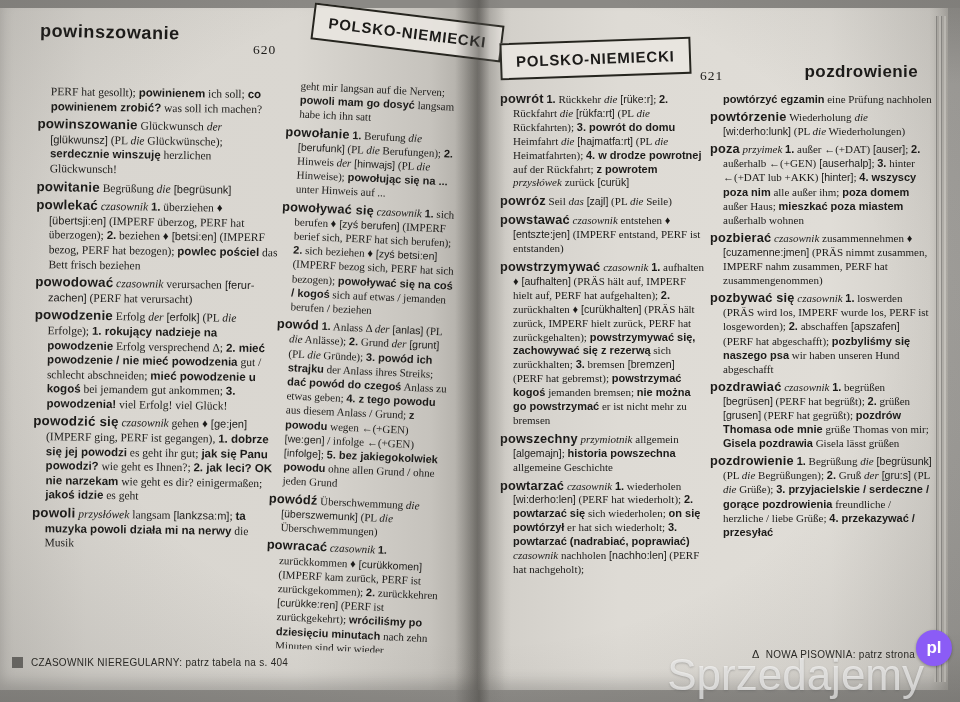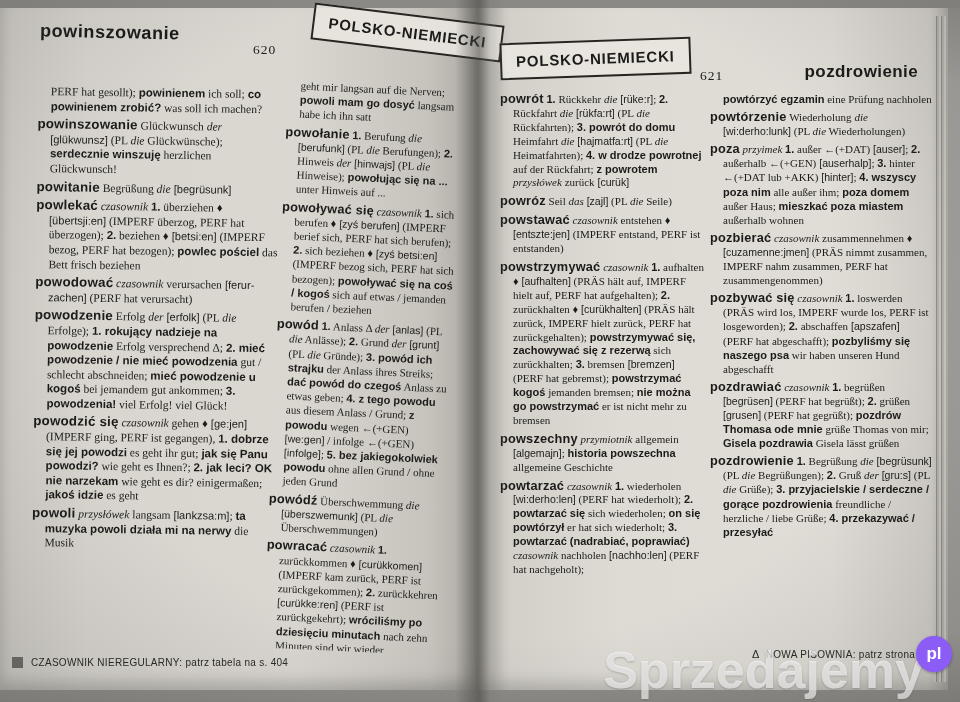--- a/index.html
+++ b/index.html
@@ -59,23 +59,23 @@
   
   .footer{position:absolute;font-family:"Liberation Sans","DejaVu Sans",sans-serif;font-size:10px;letter-spacing:.3px;color:#2a2925;}
   .footer-left{left:12px;bottom:22px;display:flex;align-items:center;gap:8px;}
   .footer-left .sq{width:11px;height:11px;background:#6e6c68;display:inline-block;}
   .footer-right{right:18px;bottom:30px;display:flex;align-items:center;gap:6px;}
   .footer-right .tri{font-size:11px;}
 
   
   .watermark{position:absolute;right:8px;bottom:2px;z-index:9;display:flex;align-items:flex-start;}
   .wm-text{
-    font-family:"Liberation Sans","DejaVu Sans",sans-serif;font-weight:700;font-size:52px;
+    font-family:"Liberation Sans","DejaVu Sans",sans-serif;font-weight:400;font-size:44px;
     color:rgba(255,255,255,.62);text-shadow:0 1px 2px rgba(90,90,90,.35);
-    letter-spacing:0px;margin-right:-8px;margin-top:4px;
+    letter-spacing:0px;margin-right:-8px;margin-top:20px;
   }
   .wm-badge{
     width:36px;height:36px;border-radius:50%;background:#8b5cf6;
     color:#fff;font-family:"Liberation Sans","DejaVu Sans",sans-serif;font-weight:700;font-size:17px;
     display:flex;align-items:center;justify-content:center;box-shadow:0 1px 3px rgba(0,0,0,.3);
   }
   .vignette{position:absolute;inset:0;pointer-events:none;z-index:8;
     background:radial-gradient(ellipse at 50% 45%,rgba(255,255,255,0) 60%,rgba(40,40,38,.14) 100%);}
   .top-shade{position:absolute;left:0;top:0;right:0;height:8px;background:#8b8985;z-index:2;}
 </style>

